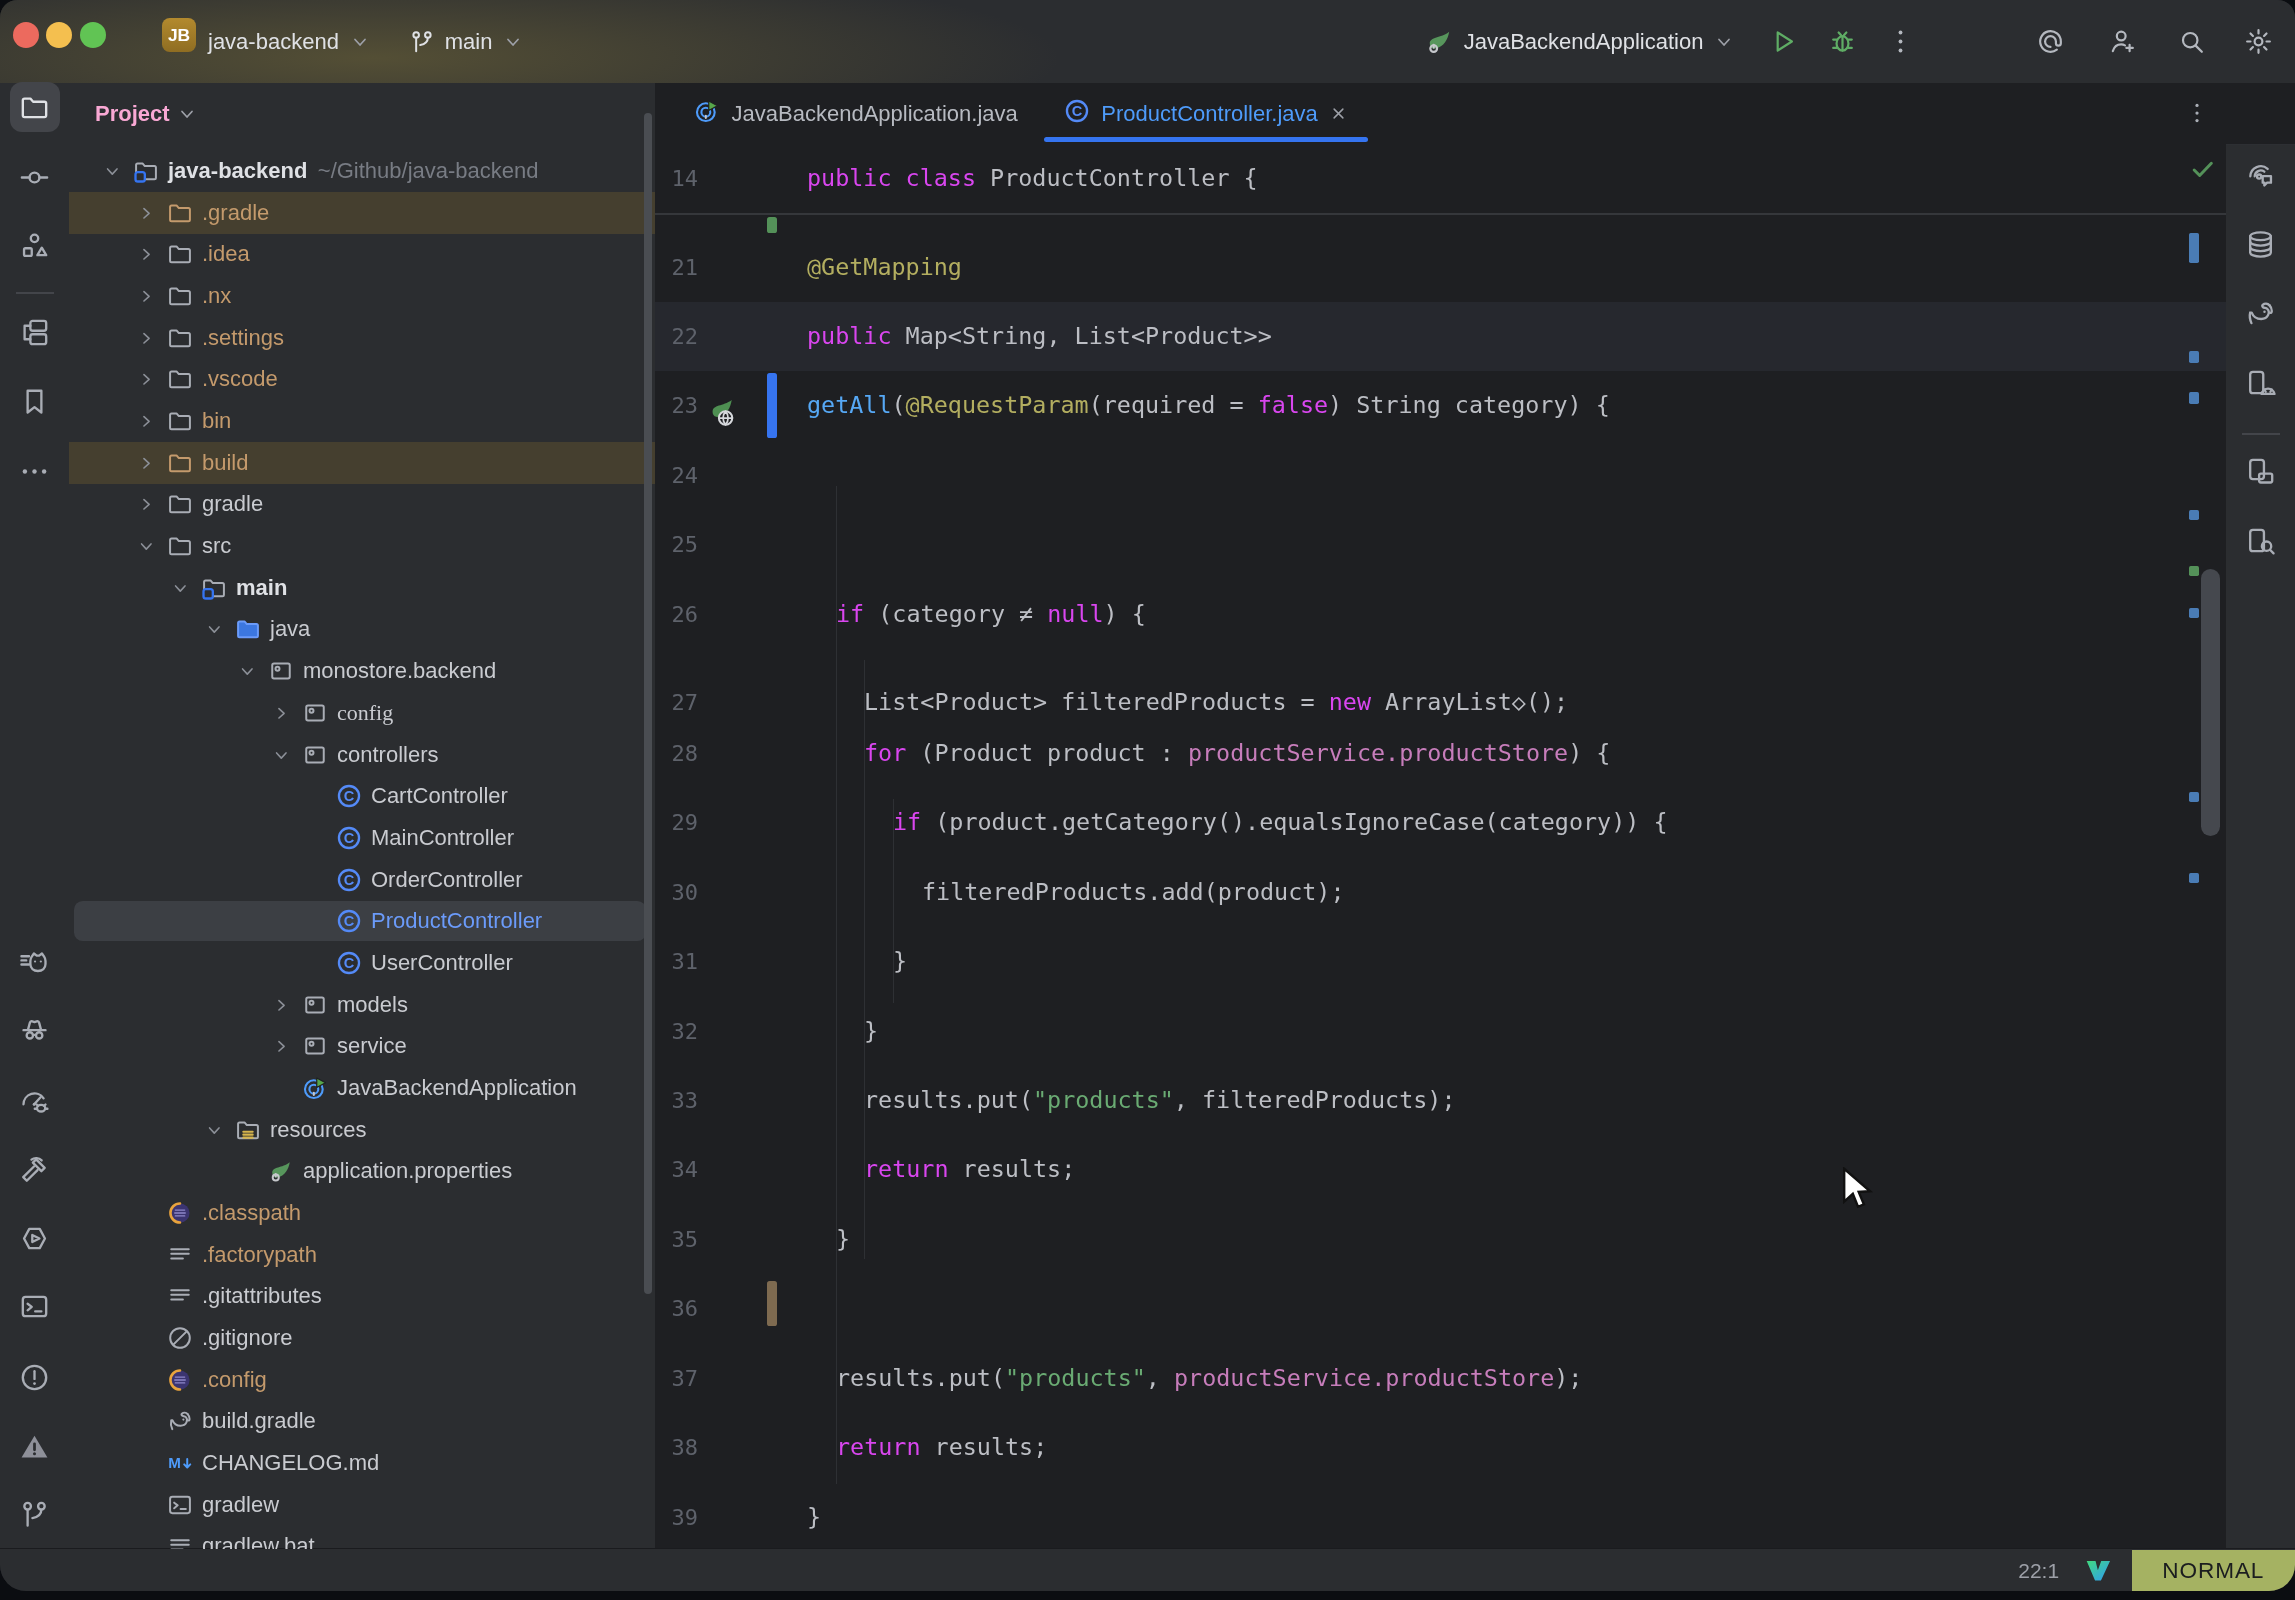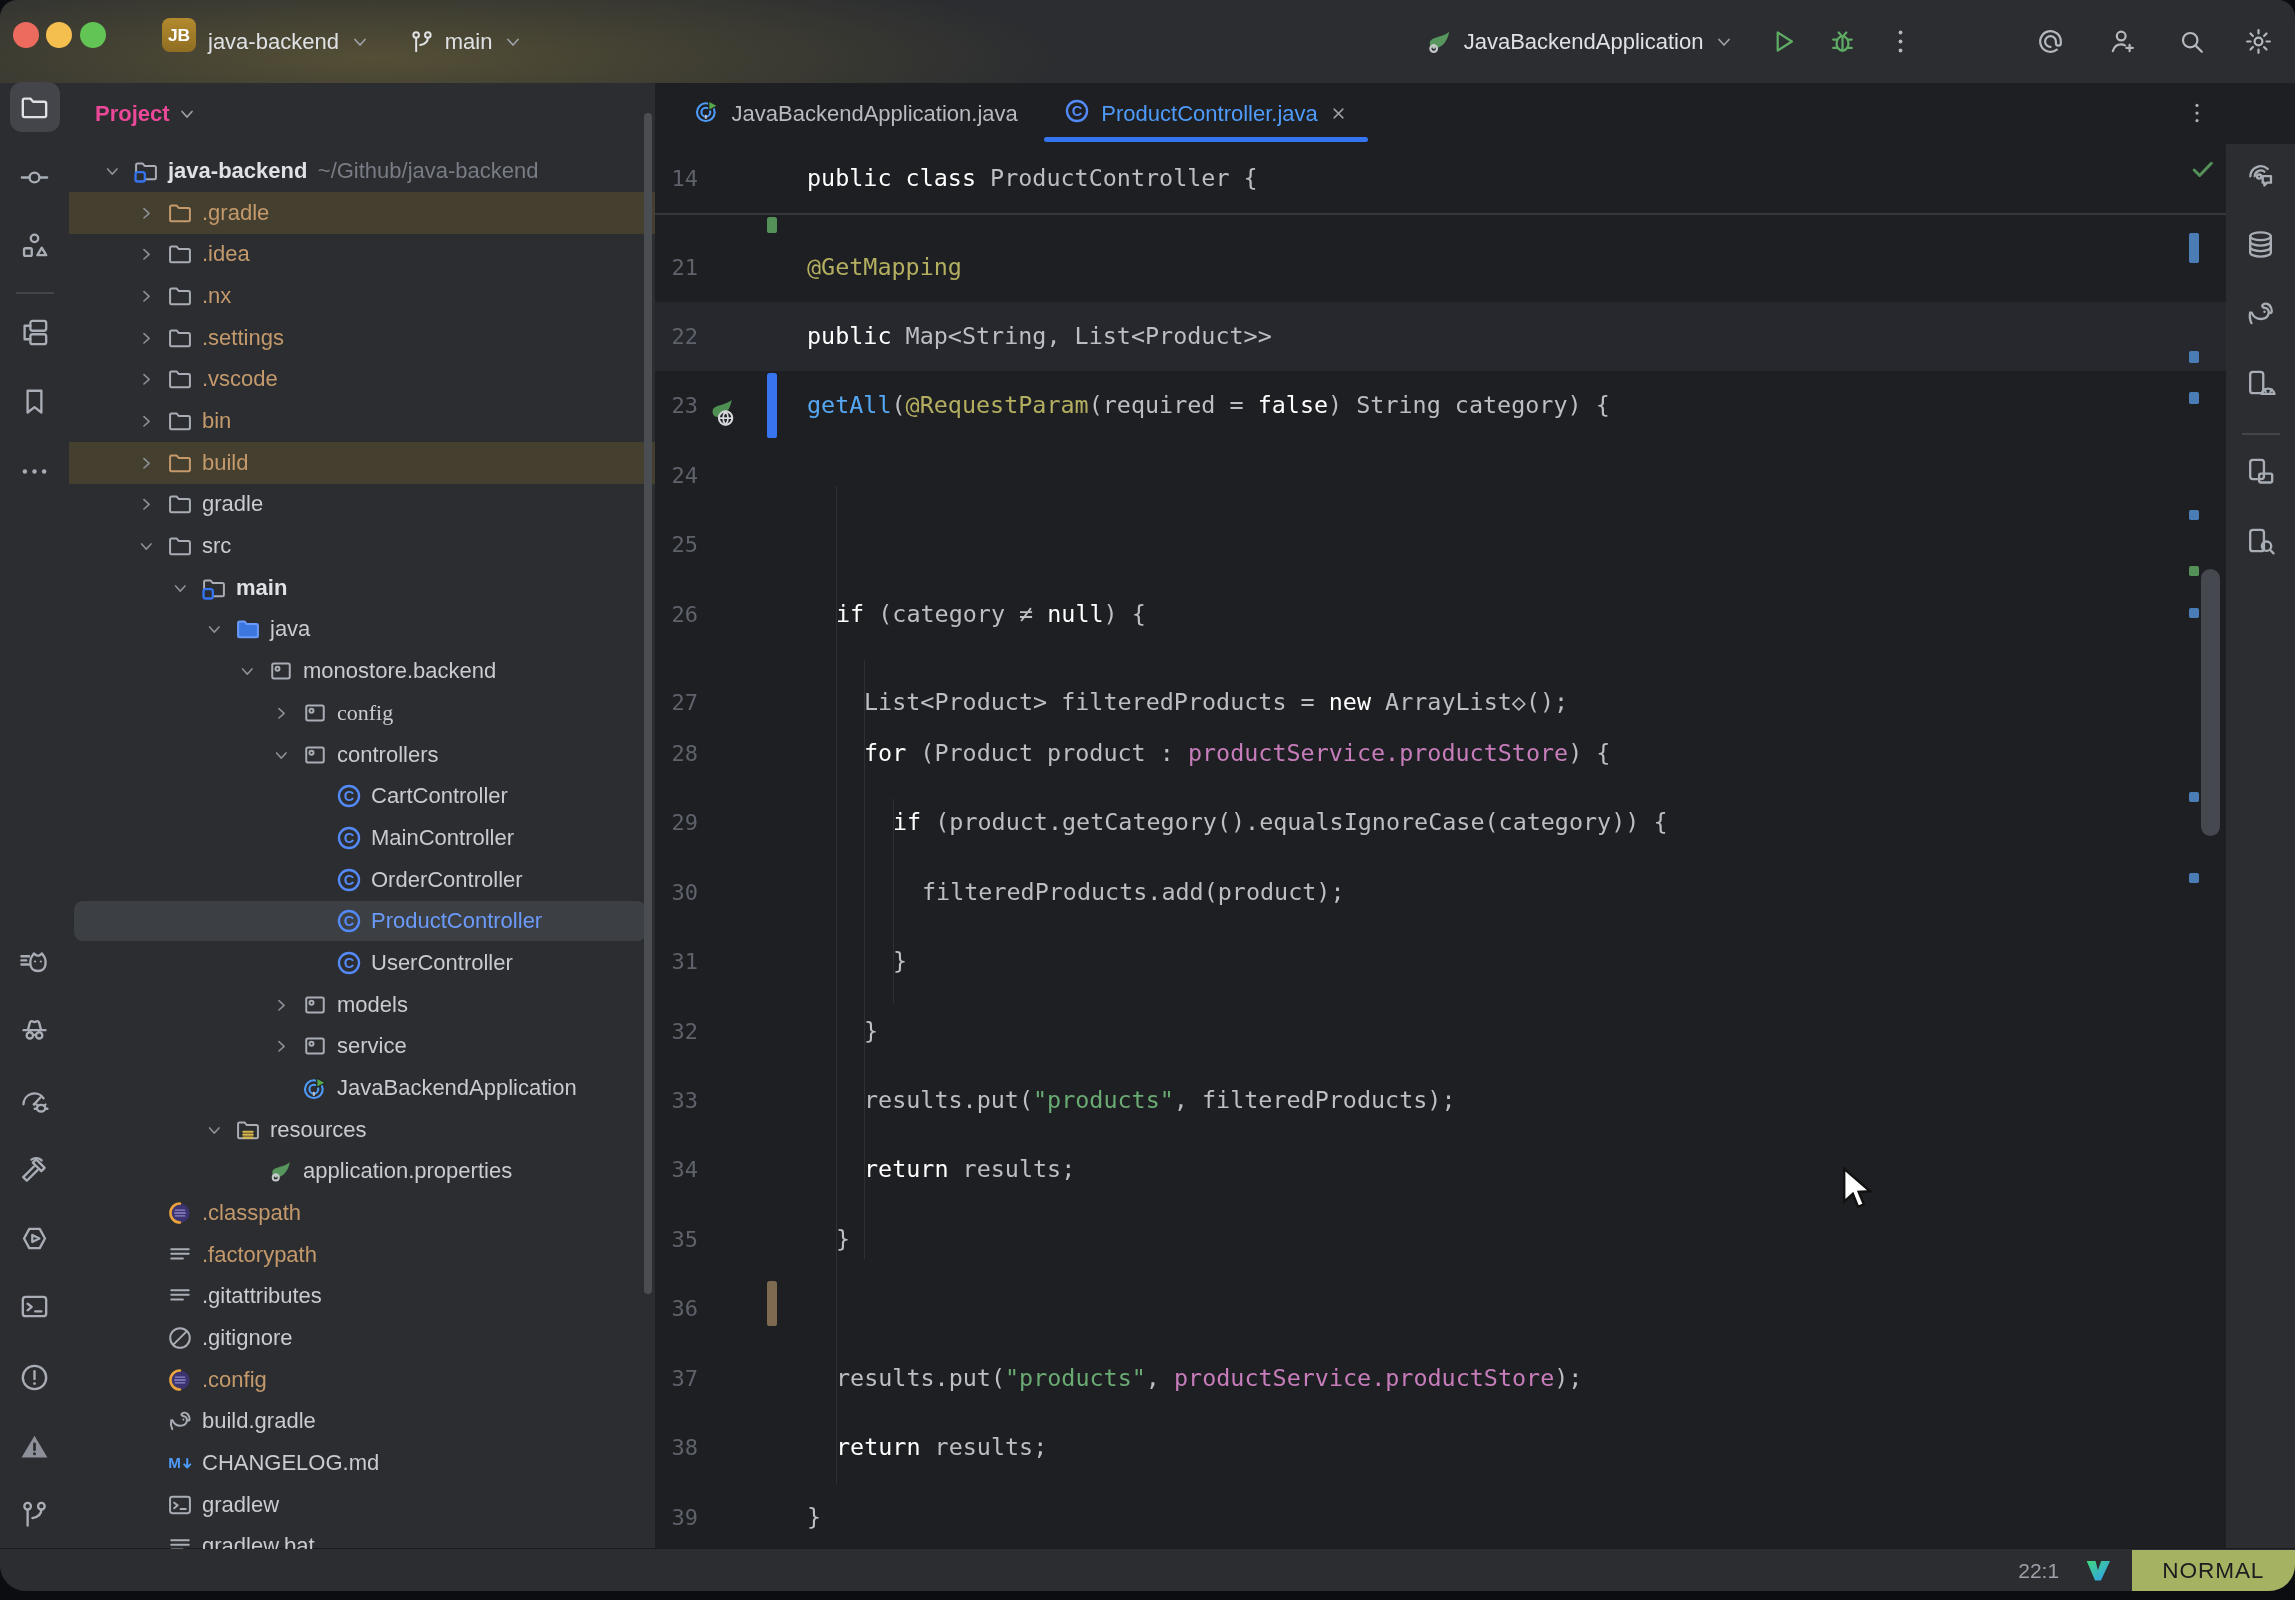--- a/index.html
+++ b/index.html
@@ -27,21 +27,21 @@
   .strip{position:absolute;top:83px;bottom:42px;width:69px;background:#2B2D30;}
   .strip.left{left:0;border-right:0.9px solid #1a1b1e;}
   .strip.right{right:0;border-left:0.9px solid #1a1b1e;}
   .strip-btn{position:absolute;left:9.6px;width:50px;height:50px;border-radius:12px;display:flex;align-items:center;justify-content:center;color:#A9ADB5;}
   .strip-btn svg{width:33px;height:33px;}
   .strip-btn.active{background:#43454A;color:#DFE1E5;}
   .strip-div{position:absolute;left:15.6px;width:38px;height:1.7px;background:#43454A;}
 
   
   .panel{position:absolute;left:69px;top:83px;width:586px;bottom:42px;background:#2B2D30;border-right:0.9px solid #1a1b1e;}
-  .panel-header{position:absolute;left:0;top:0;width:100%;height:61px;display:flex;align-items:center;padding-left:26px;box-sizing:border-box;color:#ec4899;font-size:22px;font-weight:bold;gap:5px;}
+  .panel-header{position:absolute;left:0;top:0;width:100%;height:61px;display:flex;align-items:center;padding-left:26px;box-sizing:border-box;color:#f9a8d4;font-size:22px;font-weight:bold;gap:5px;}
   .panel-header .chev{color:#9DA0A8;font-weight:normal;}
   .tree{position:absolute;left:0;top:61px;right:0;bottom:0;overflow:hidden;}
   .tree-row{position:absolute;left:0;right:0;height:42px;display:flex;align-items:center;font-size:22px;color:#C9CBD0;}
   .tree-row>*{position:relative;z-index:1;}
   .tree-row.hl-ignored::before{content:"";position:absolute;inset:0;background:#453F2F;z-index:0;}
   .tree-row.hl-selected::before{content:"";position:absolute;top:0.9px;bottom:0.9px;left:5.2px;right:8.7px;border-radius:8.7px;background:#3C3F44;z-index:0;}
   .tr-chev{width:35px;height:35px;flex:0 0 35px;display:flex;align-items:center;justify-content:center;color:#8B8F97;}
   .tr-chev svg{width:22.6px;height:22.6px;}
   .tr-icon{width:31px;height:31px;flex:0 0 31px;margin-right:7px;display:flex;align-items:center;justify-content:center;color:#A9ADB5;}
   .tr-icon svg{width:28px;height:28px;}
@@ -60,21 +60,21 @@
   .tab-close svg{width:21px;height:21px;}
   .tab-overflow{position:absolute;right:83px;top:15.6px;width:29.5px;height:29.5px;color:#A9ADB5;display:flex;align-items:center;justify-content:center;}
   .tab-overflow svg{width:26px;height:26px;}
 
   
   .editor{position:absolute;left:655px;top:144px;width:1571px;bottom:42px;background:#1E1F22;overflow:hidden;}
   .code-row{position:absolute;left:0;width:100%;height:69px;line-height:69px;font-family:"DejaVu Sans Mono",monospace;font-size:23.4px;white-space:pre;}
   .code-row.caret{background:#26282E;}
   .ln{position:absolute;left:0;top:0;width:43px;text-align:right;color:#5E626B;font-size:22px;font-family:"DejaVu Sans Mono",monospace;}
   .code{position:absolute;left:0;top:0;height:69px;}
-  .tok-kw{color:#ffffff;} .tok-ann{color:#B3AE60;} .tok-str{color:#6AAB73;} .tok-fld{color:#C77DBB;}
+  .tok-kw{color:#d946ef;} .tok-ann{color:#B3AE60;} .tok-str{color:#6AAB73;} .tok-fld{color:#C77DBB;}
   .tok-mth{color:#56A8F5;} .tok-txt{color:#BCBEC4;}
   .sticky-div{position:absolute;left:0;top:69px;width:100%;height:1.7px;background:#35373B;}
   .gut-mark{position:absolute;left:112px;width:10.4px;border-radius:2.6px;}
   .guide{position:absolute;width:0.9px;background:#2E3034;}
   .stripe-mark{position:absolute;left:1534px;width:9.6px;border-radius:1.7px;}
   .ed-scroll{position:absolute;left:1546px;width:19px;border-radius:9.6px;background:#45484E;}
   .insp-check{position:absolute;left:1533px;top:10.4px;color:#549159;}
   .insp-check svg{width:29.5px;height:29.5px;}
   .gut-icon{position:absolute;left:49px;top:17.4px;width:35px;height:35px;}
   .gut-icon svg{width:35px;height:35px;}

